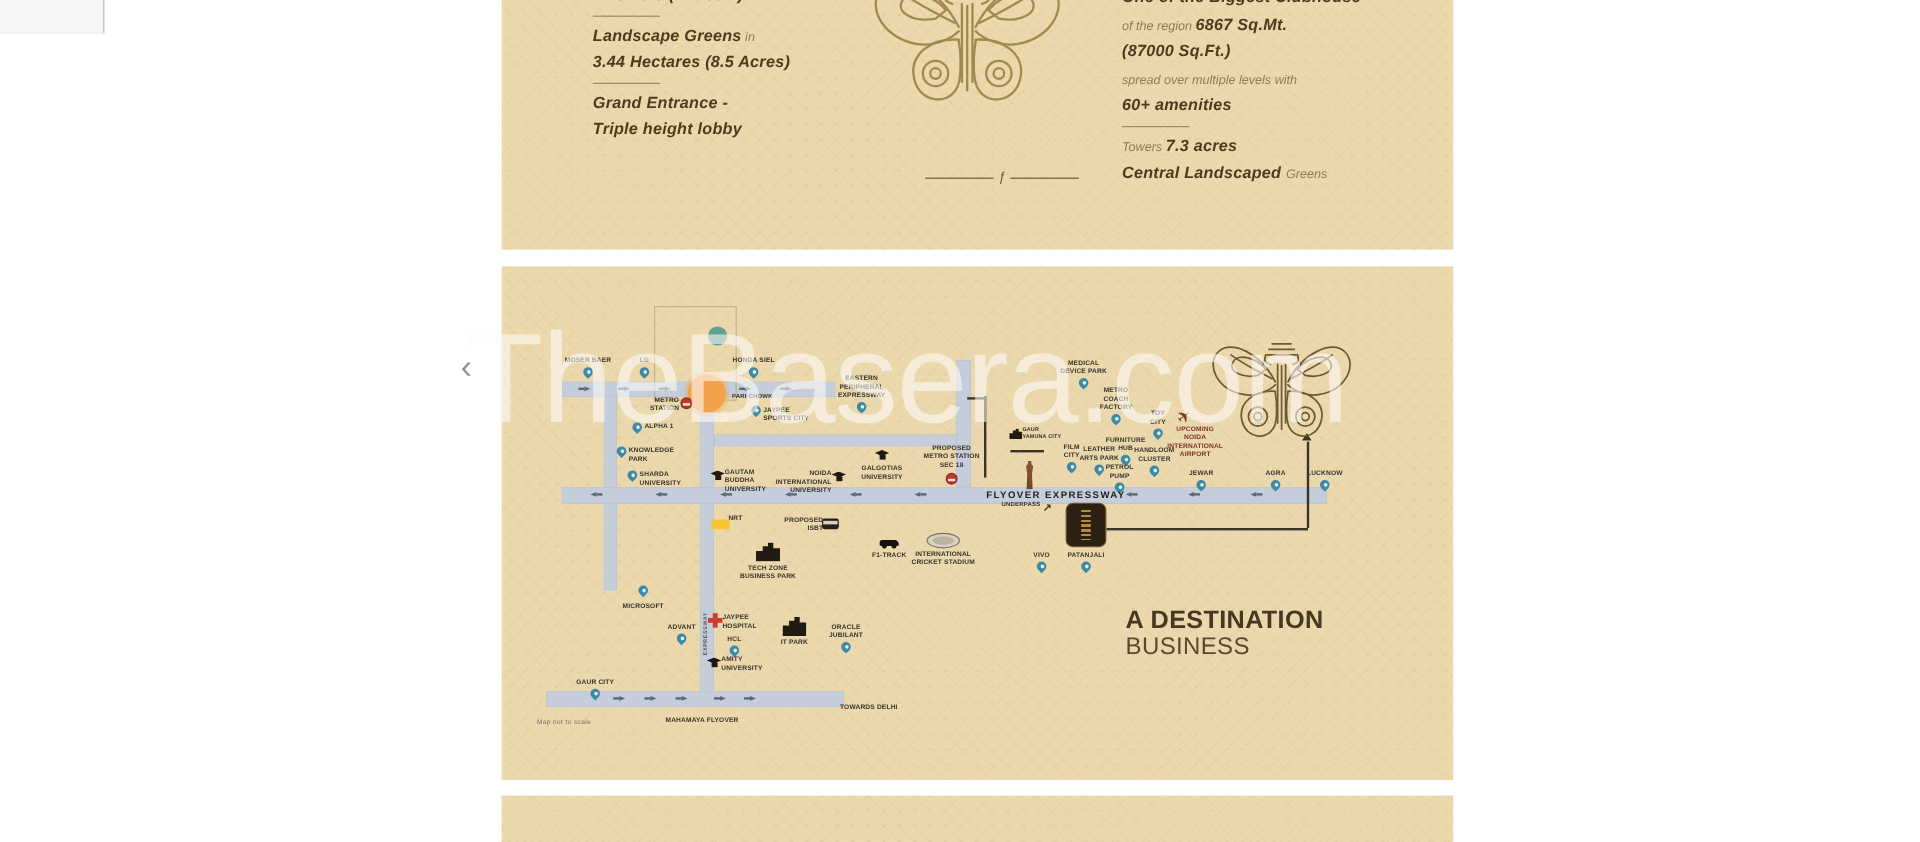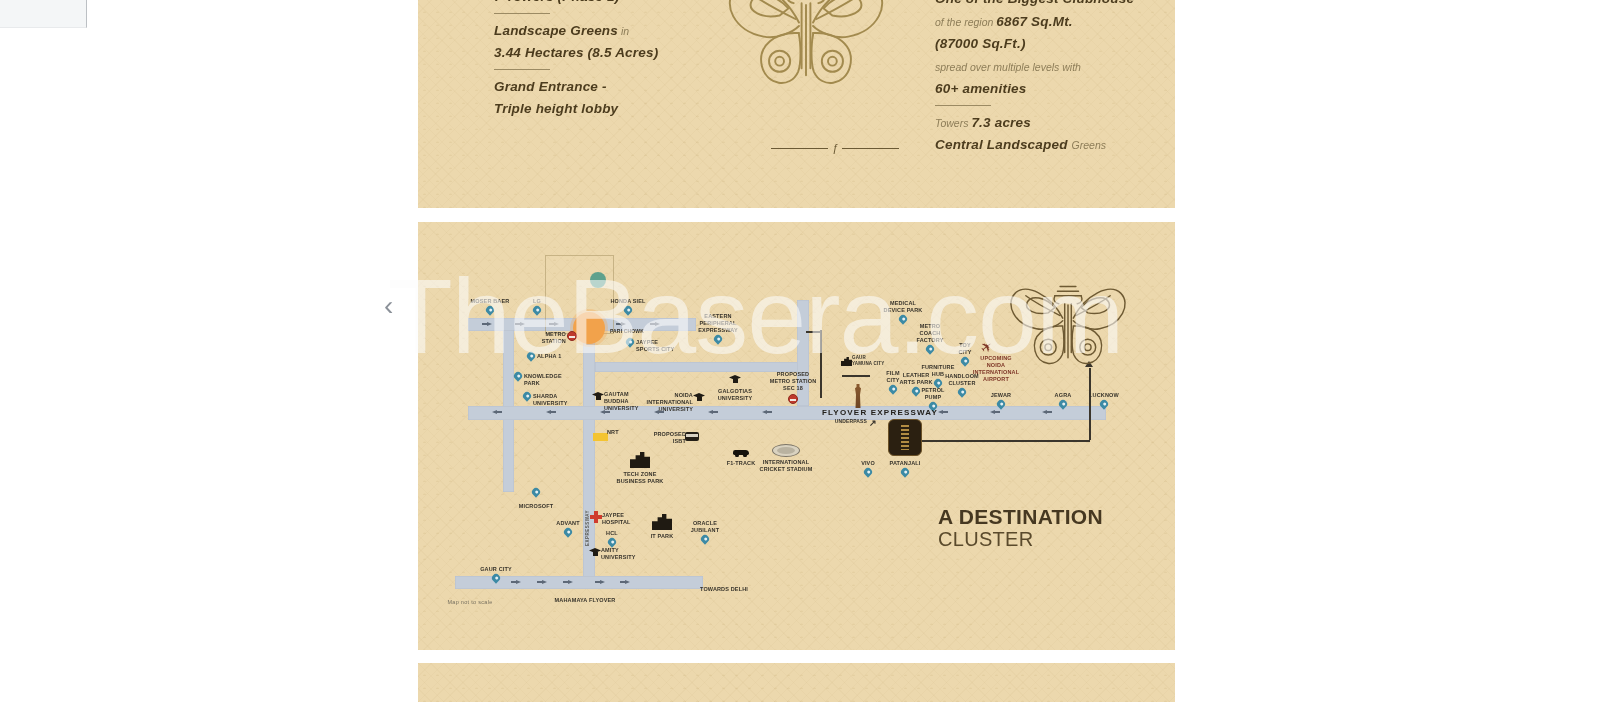--- a/index.html
+++ b/index.html
@@ -5,21 +5,21 @@
   html,body{margin:0;padding:0;background:#fff;}
   #stage{position:relative;width:1600px;height:702px;overflow:hidden;background:#ffffff;
          font-family:"Liberation Sans", sans-serif;}
   
   .card{position:absolute;left:418px;width:757px;overflow:hidden;
         background-color:#ecd8ad;
         background-image:
           radial-gradient(circle at 50% 100%, rgba(197,170,116,.20) 0 1px, transparent 2px),
           repeating-linear-gradient(45deg, rgba(203,178,126,.10) 0 1px, transparent 1px 9px),
           repeating-linear-gradient(135deg, rgba(203,178,126,.10) 0 1px, transparent 1px 9px);
-        background-size:13px 13px, auto, auto;}
+        background-size:13px 13px, auto, auto;padding-left:36px;}
   .card1{top:0;height:208px;}
   .card2{top:222px;height:428px;}
   .card3{top:663px;height:39px;}
   
   .edge-artifact{position:absolute;left:0;top:0;width:86px;height:27px;background:#f4f6f7;
                  border-right:1px solid #bcc0c4;border-bottom:1px solid #e8eaec;}
   
   .feat-block{position:absolute;width:230px;}
   .feat-left{left:76px;top:-14px;}
   .feat-right{left:517px;top:-12px;}
@@ -449,21 +449,21 @@
     </div>
 
   <div class="project-marker"></div>
 
   <svg class="bfly-logo" viewBox="0 0 200 170" width="132" height="112">
       <use href="#bfly"></use>
     </svg>
 
   <div class="headline">
     <div class="hl1">A DESTINATION</div>
-    <div class="hl2">CLUSTER</div>
+    <div class="hl2">BUSINESS</div>
   </div>
 
   <div class="card card3"></div>
 
   <div class="carousel-prev">‹</div>
   <div class="watermark">TheBasera.com</div>
 
 </div>
 
 </body></html>

